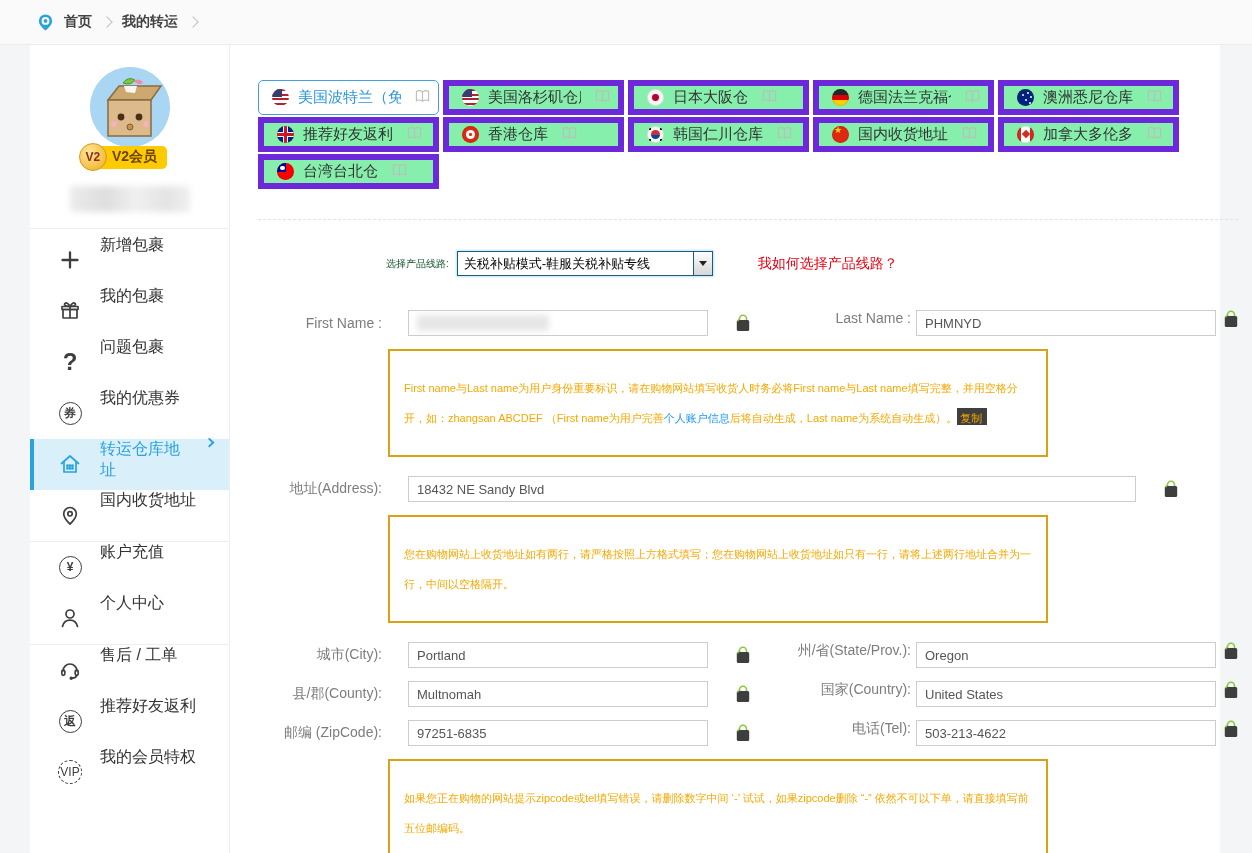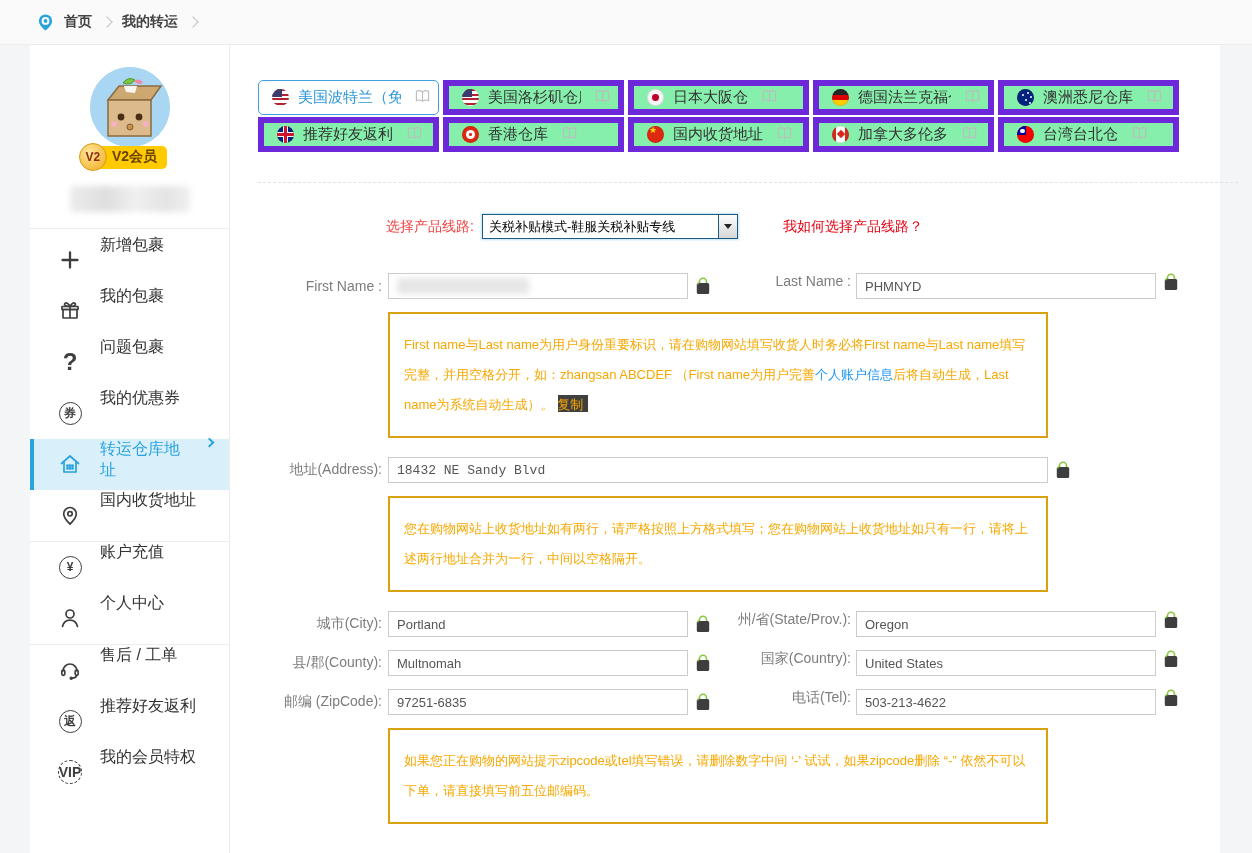--- a/index.html
+++ b/index.html
@@ -33,21 +33,21 @@
   .menu-item { display:flex; height:51px; padding:0 16px 0 27px; gap:17px;
     font-size:16px; color:#333; cursor:pointer; position:relative; }
   .menu-item.active { background:#d9effa; color:#29a3dd; }
   .menu-item.active::before { content:""; position:absolute; left:0; top:0; bottom:0; width:4px; background:#29a3dd; }
   .mi-icon { width:26px; display:flex; justify-content:center; align-items:center; flex:none; color:#3e3e3e; }
   .menu-item.active .mi-icon { color:#29a3dd; }
   .circle-glyph { width:23px; height:23px; border:1.6px solid currentColor; border-radius:50%;
     font-size:12px; display:flex; align-items:center; justify-content:center; font-weight:bold; }
   .q-glyph { font-size:24px; font-weight:800; line-height:1; }
   .vip-glyph { width:24px; height:24px; border:1.6px dashed currentColor; border-radius:50%;
-    font-size:14px; font-weight:bold; display:flex; align-items:center; justify-content:center; }
+    font-size:12px; font-weight:normal; display:flex; align-items:center; justify-content:center; }
   .menu-divider { border-top:1px solid #ededed; }
   .chev-r { margin-left:auto; width:7px; height:7px; border-top:2px solid #29a3dd; border-right:2px solid #29a3dd; transform:rotate(45deg); }
 
   
   .content { flex:1; padding:35px 0 0 28px; }
 
   .tabs { display:flex; flex-wrap:wrap; width:930px; }
   .tab { width:181px; height:35px; margin:0 4px 2px 0; display:flex; align-items:center; gap:9px;
     padding:0 8px 0 13px; background:#86efac; border:6px solid #6d28d9; font-size:15px; color:#333;
     cursor:pointer; }
@@ -87,43 +87,43 @@
   .flag-ca { background:linear-gradient(90deg,#d52b1e 0 24%,#fff 24% 76%,#d52b1e 76%); }
   .flag-ca::before { left:6px; top:5px; width:6px; height:6px; background:#d52b1e; transform:rotate(45deg); }
   .flag-tw { background:#fe0000; }
   .flag-tw::before { top:0; left:0; width:55%; height:50%; background:#000095; }
   .flag-tw::after { top:2.5px; left:3px; width:4.5px; height:4.5px; border-radius:50%; background:#fff; }
 
   .dashed-sep { border-top:1px dashed #e2e2e2; margin-top:28px; width:980px; }
 
   
   .product-row { display:flex; align-items:center; margin:31px 0 0 128px; }
-  .product-label { color:#ef4444; font-size:14px; margin-right:8px; }
+  .product-label { color:#14532d; font-size:10px; margin-right:8px; }
   .select-box { width:256px; height:25px; border:1px solid #1c5a80; display:flex; align-items:stretch;
     box-shadow:0 0 2px 1px #bfe3f5; background:#fff; cursor:pointer; }
   .select-text { flex:1; padding-left:6px; font-size:13px; color:#000; display:flex; align-items:center; white-space:nowrap; overflow:hidden; }
   .select-arrow { width:19px; border-left:1px solid #1c5a80; background:linear-gradient(#fdfdfd,#d6d6d6);
     display:flex; align-items:center; justify-content:center; }
   .select-arrow i { width:0; height:0; border-left:4px solid transparent; border-right:4px solid transparent; border-top:5px solid #222; }
   .help-link { color:#e60012; font-size:14px; margin-left:45px; text-decoration:none; cursor:pointer; }
 
   
   .form { margin-top:34px; font-size:14px; }
-  .frow { display:flex; align-items:center; margin-bottom:13px; }
+  .frow { display:flex; align-items:center; margin-bottom:13px;gap:20px; }
   .flabel { width:124px; text-align:right; margin-right:6px; flex:none; color:#7d7d7d; }
   .rcol { display:flex; margin-left:20px; }
   .rlabel { width:120px; text-align:right; margin-right:5px; flex:none; color:#7d7d7d; }
   .finput { height:26px; border:1px solid #ccc; padding:0 8px; font-size:13px; color:#555;
     display:flex; align-items:center; background:#fff; }
-  .w260 { width:300px; } .w660 { width:660px;font-family:Liberation Mono, monospace; }
+  .w260 { width:300px; } .w660 { width:728px; }
   .copy-btn { margin-left:7px; flex:none; cursor:pointer; display:flex; }
   .blur-value { width:132px; height:16px; background:#e6e6e6; filter:blur(3px); border-radius:2px; }
 
-  .notice { width:660px; margin:3px 0 19px 130px; border:2px solid #dba114; padding:16px 14px;
-    font-size:13px; color:#f7a800; line-height:30px; }
+  .notice { width:660px; margin:3px 0 19px 130px; border:2px solid #dba114; padding:22px 14px;
+    font-size:11px; color:#f7a800; line-height:30px; }
   .notice a { color:#2196f3; text-decoration:none; }
   .copy-text { color:#f7a800; position:relative; }
   .copy-patch { display:inline-block; width:30px; height:17px; background:#3f3f3f; vertical-align:-3px; margin-left:-25px; }
 </style>
 </head>
 <body>
 
 <div class="crumb-bar">
   <span style="display:flex;">
     <svg width="19" height="19" viewBox="0 0 20 20">
@@ -330,20 +330,28 @@
       </div>
       <div class="tab">
         <span class="flag flag-hk"></span>
         <span class="tab-label">香港仓库</span>
         <span class="book-icon"><svg width="15" height="14" viewBox="0 0 16 14" fill="none" stroke="currentColor" stroke-width="1.2">
               <path d="M1.5 2c2-1 4.3-1 6.5.6C10.2 1 12.5 1 14.5 2v10c-2-1-4.3-1-6.5.6C5.8 11 3.5 11 1.5 12z"></path>
               <path d="M8 2.6V12"></path>
             </svg></span>
       </div>
       <div class="tab">
+        <span class="flag flag-kr"></span>
+        <span class="tab-label">韩国仁川仓库</span>
+        <span class="book-icon"><svg width="15" height="14" viewBox="0 0 16 14" fill="none" stroke="currentColor" stroke-width="1.2">
+              <path d="M1.5 2c2-1 4.3-1 6.5.6C10.2 1 12.5 1 14.5 2v10c-2-1-4.3-1-6.5.6C5.8 11 3.5 11 1.5 12z"></path>
+              <path d="M8 2.6V12"></path>
+            </svg></span>
+      </div>
+      <div class="tab">
         <span class="flag flag-cn"></span>
         <span class="tab-label">国内收货地址</span>
         <span class="book-icon"><svg width="15" height="14" viewBox="0 0 16 14" fill="none" stroke="currentColor" stroke-width="1.2">
               <path d="M1.5 2c2-1 4.3-1 6.5.6C10.2 1 12.5 1 14.5 2v10c-2-1-4.3-1-6.5.6C5.8 11 3.5 11 1.5 12z"></path>
               <path d="M8 2.6V12"></path>
             </svg></span>
       </div>
       <div class="tab">
         <span class="flag flag-ca"></span>
         <span class="tab-label">加拿大多伦多</span>

